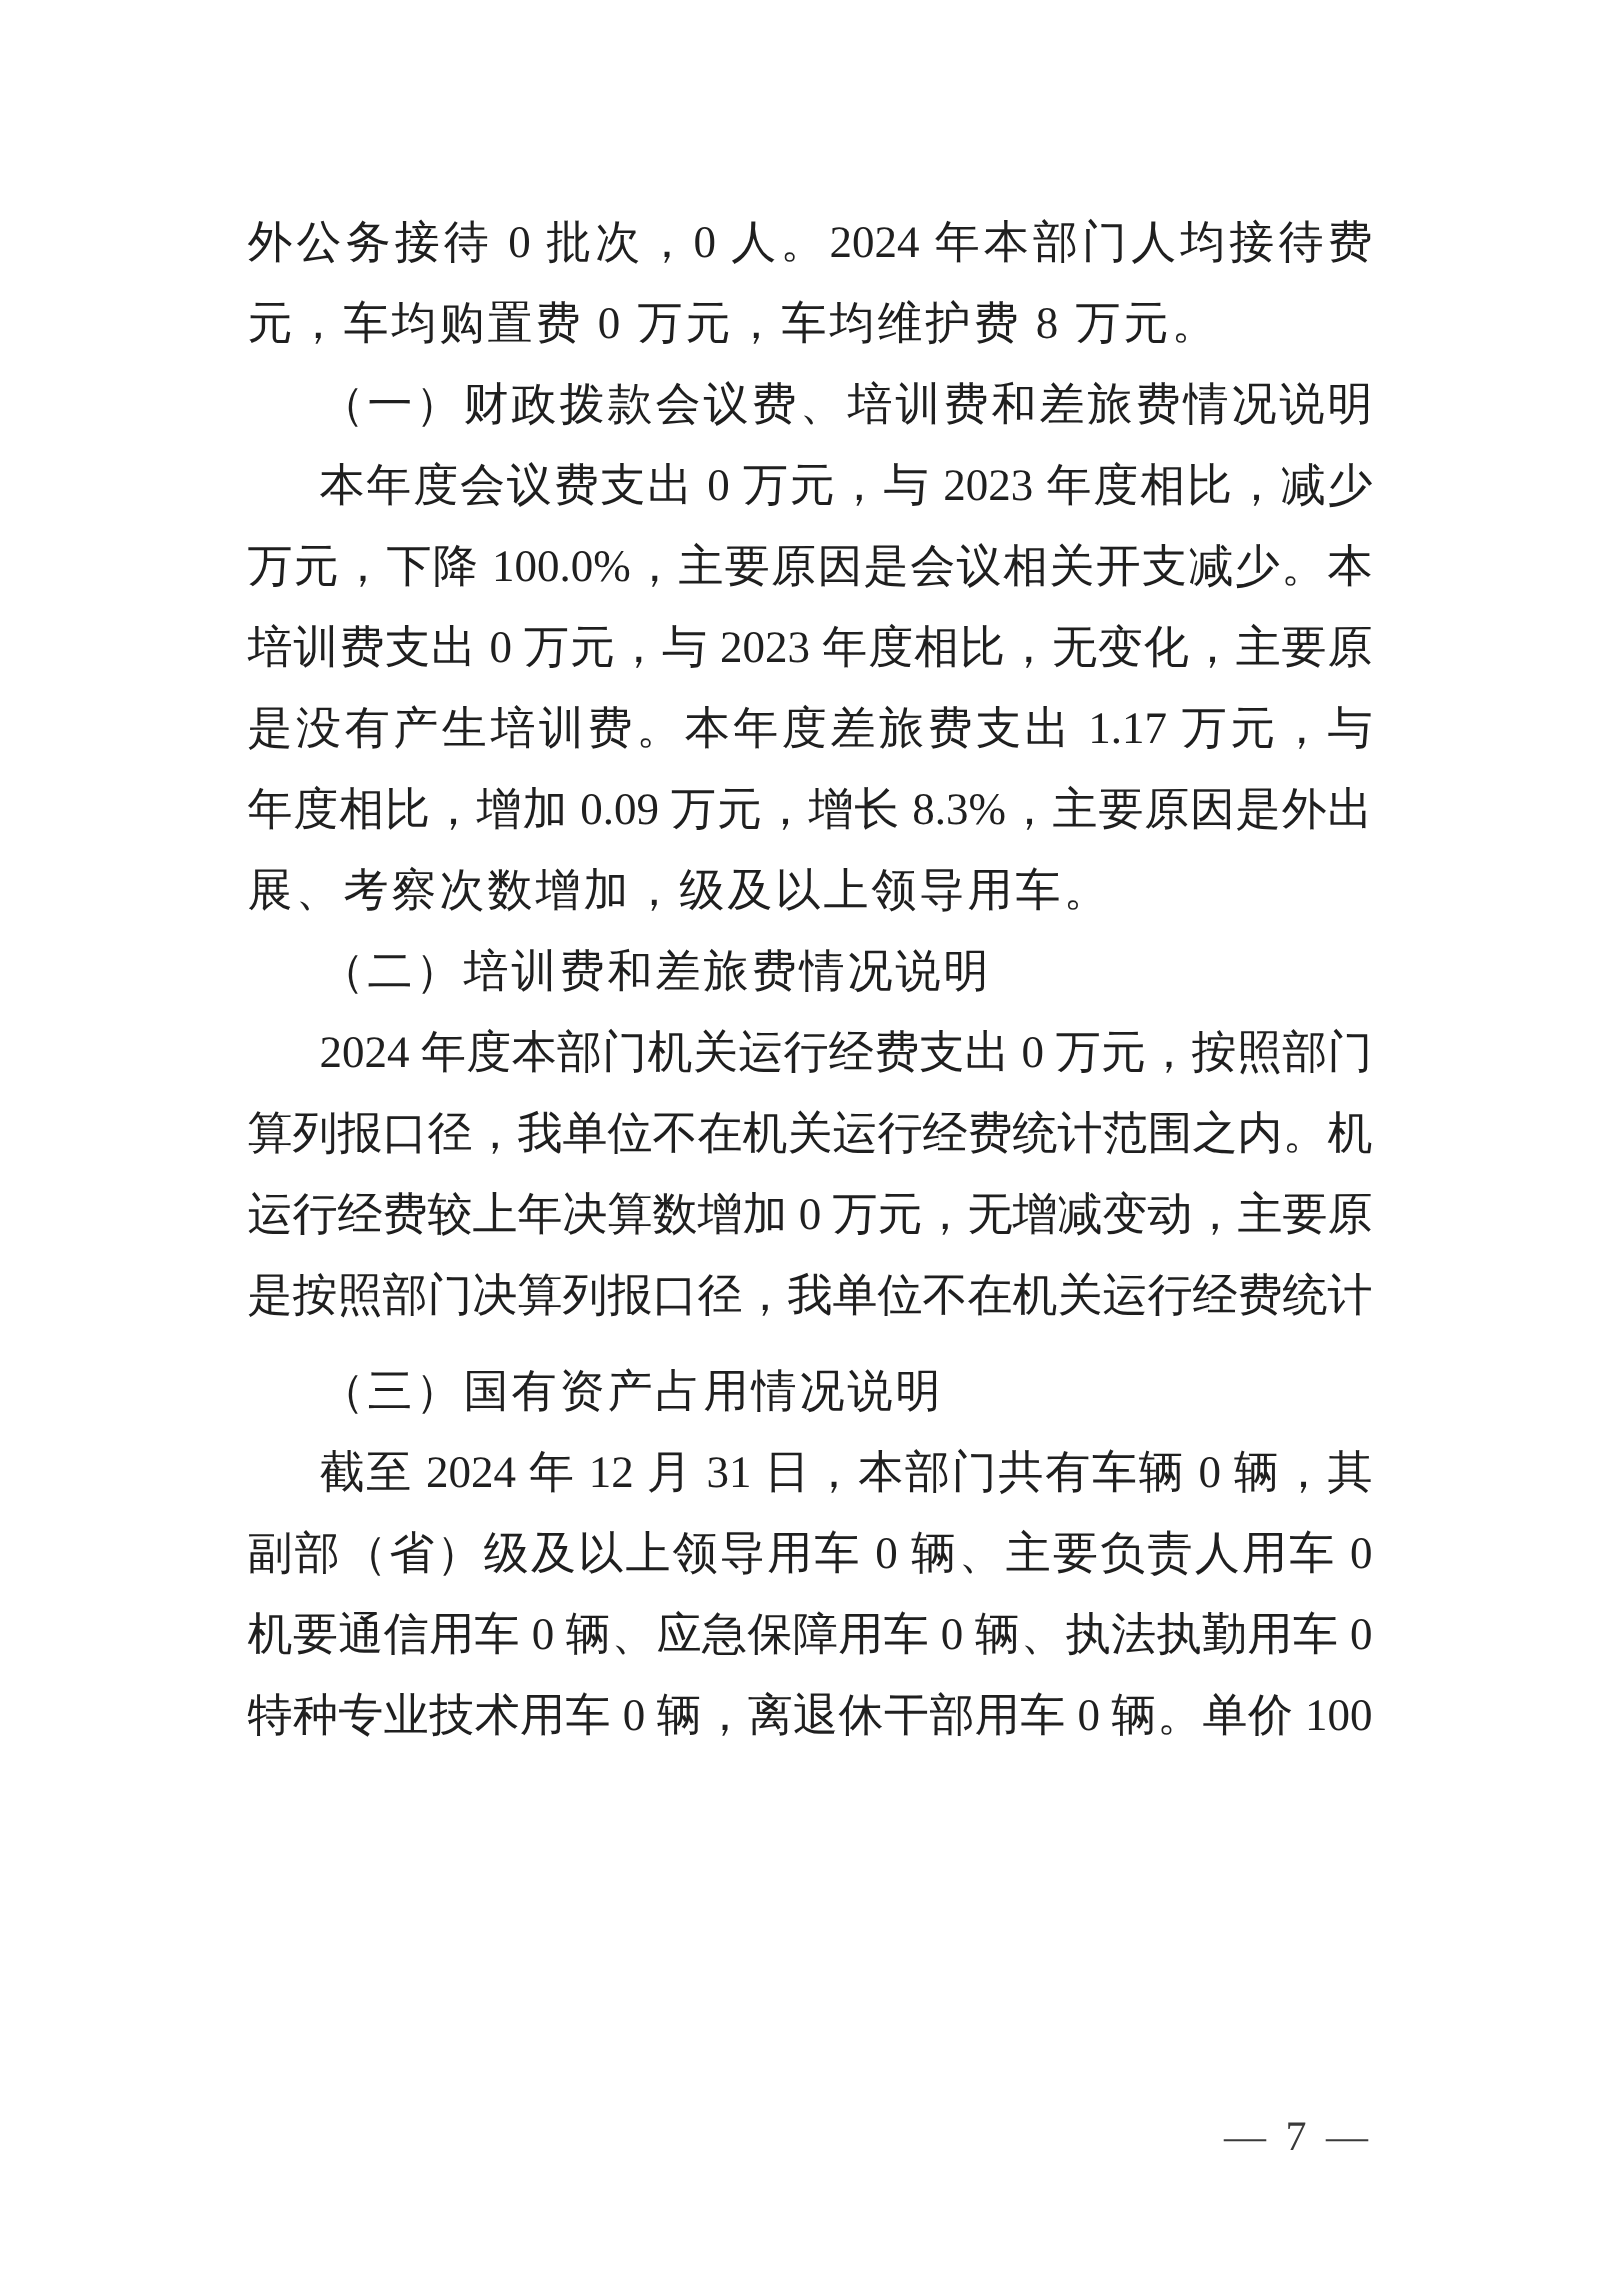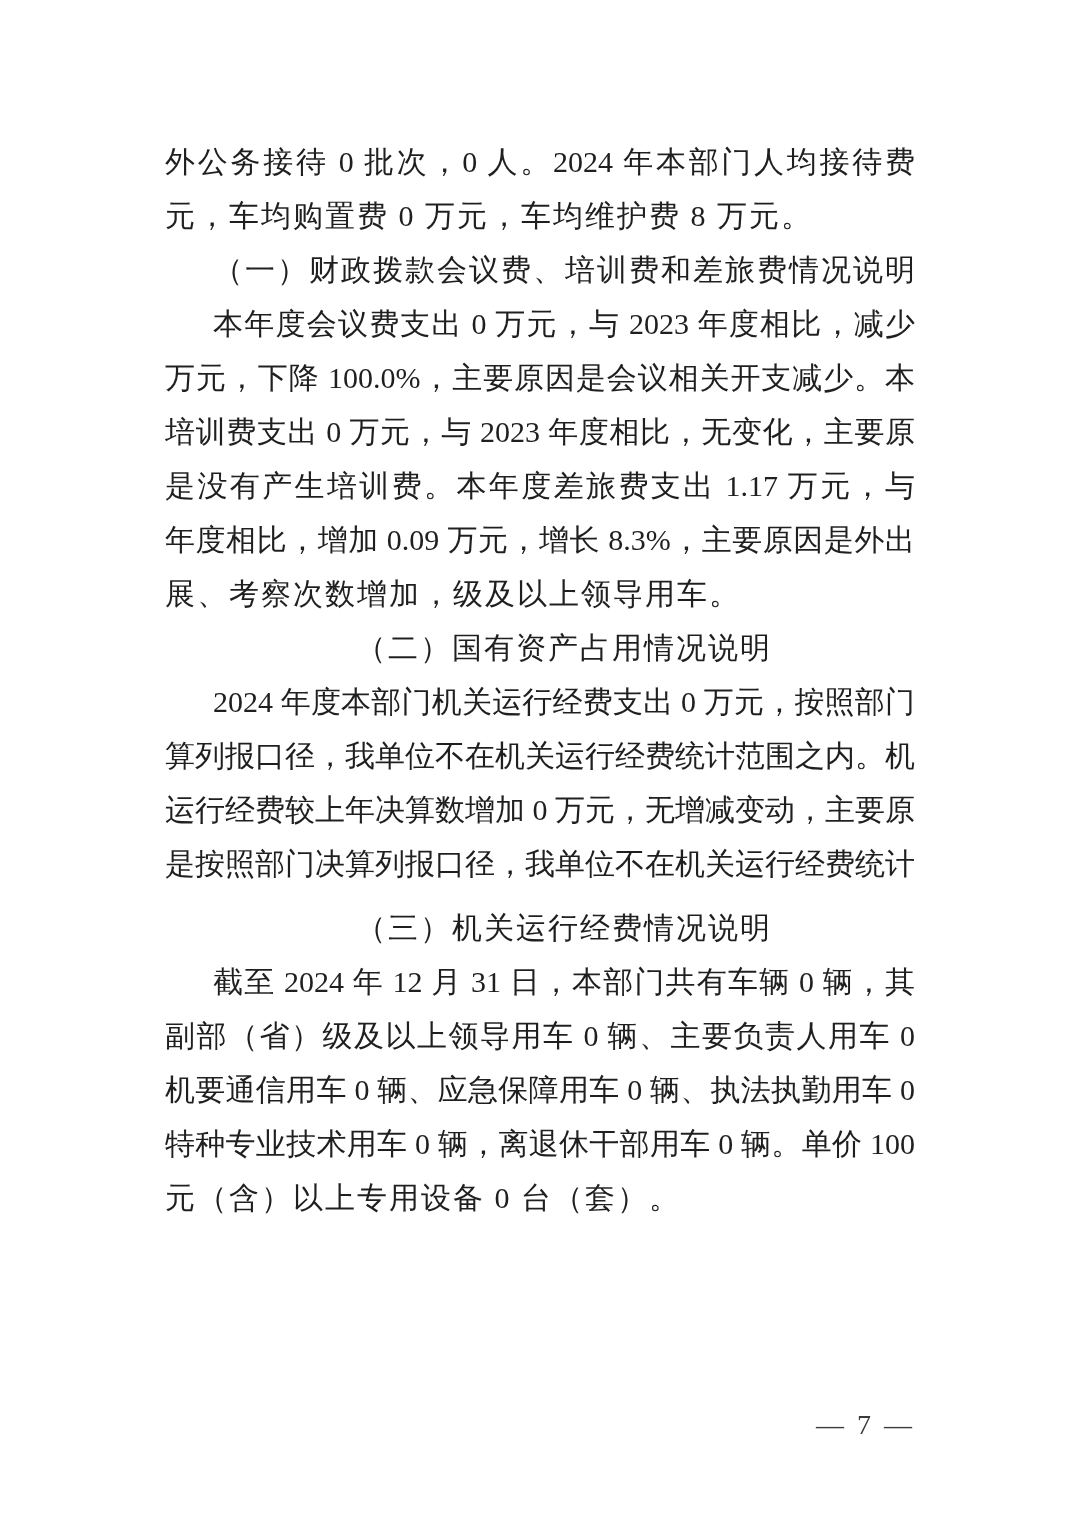--- a/index.html
+++ b/index.html
@@ -37,21 +37,21 @@
     text-align-last: justify;
     text-justify: inter-character;
     overflow: hidden;
   }
   .line.indent { padding-left: 48px; }
   .line.heading {
     font-family: "Liberation Sans", "DejaVu Sans", sans-serif;
     font-weight: 700;
     letter-spacing: 2px;
   }
-  .line.kai { letter-spacing: 2px; text-align: center; }
+  .line.kai { letter-spacing: 2px; }
   .gap-before { margin-top: 10px; }
   .footer {
     position: absolute;
     top: 1408px;
     right: 160px;
     font-family: "Liberation Serif", "DejaVu Serif", serif;
     font-size: 28px;
     line-height: 34px;
     color: #3a3a3a;
     letter-spacing: 3px;
@@ -65,26 +65,25 @@
   <div class="page-content">
     <div class="line full">外公务接待 0 批次，0 人。2024 年本部门人均接待费 80.16</div>
     <div class="line short">元，车均购置费 0 万元，车均维护费 8 万元。</div>
     <div class="line kai indent">（一）财政拨款会议费、培训费和差旅费情况说明</div>
     <div class="line full indent">本年度会议费支出 0 万元，与 2023 年度相比，减少 0.18</div>
     <div class="line full">万元，下降 100.0%，主要原因是会议相关开支减少。本年度</div>
     <div class="line full">培训费支出 0 万元，与 2023 年度相比，无变化，主要原因</div>
     <div class="line full">是没有产生培训费。本年度差旅费支出 1.17 万元，与 2023</div>
     <div class="line full">年度相比，增加 0.09 万元，增长 8.3%，主要原因是外出观</div>
     <div class="line short">展、考察次数增加，级及以上领导用车。</div>
-    <div class="line kai indent">（二）国有资产占用情况说明</div>
+    <div class="line kai indent">（二）培训费和差旅费情况说明</div>
     <div class="line full indent">2024 年度本部门机关运行经费支出 0 万元，按照部门决</div>
     <div class="line full">算列报口径，我单位不在机关运行经费统计范围之内。机关</div>
     <div class="line full">运行经费较上年决算数增加 0 万元，无增减变动，主要原因</div>
     <div class="line full">是按照部门决算列报口径，我单位不在机关运行经费统计范</div>
-    <div class="line kai indent gap-before">（三）机关运行经费情况说明</div>
+    <div class="line kai indent gap-before">（三）国有资产占用情况说明</div>
     <div class="line full indent">截至 2024 年 12 月 31 日，本部门共有车辆 0 辆，其中，</div>
     <div class="line full">副部（省）级及以上领导用车 0 辆、主要负责人用车 0 辆、</div>
     <div class="line full">机要通信用车 0 辆、应急保障用车 0 辆、执法执勤用车 0 辆，</div>
     <div class="line full">特种专业技术用车 0 辆，离退休干部用车 0 辆。单价 100 万</div>
-    <div class="line short">元（含）以上专用设备 0 台（套）。</div>
   </div>
   <div class="footer">— 7 —</div>
 </div>
 
 </body></html>

